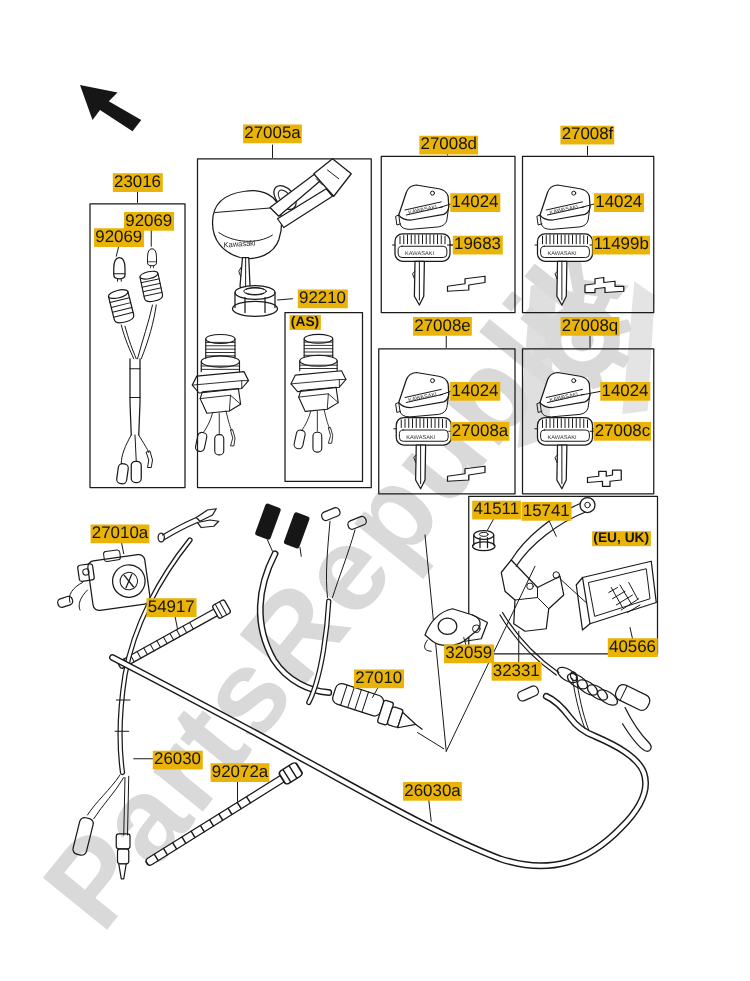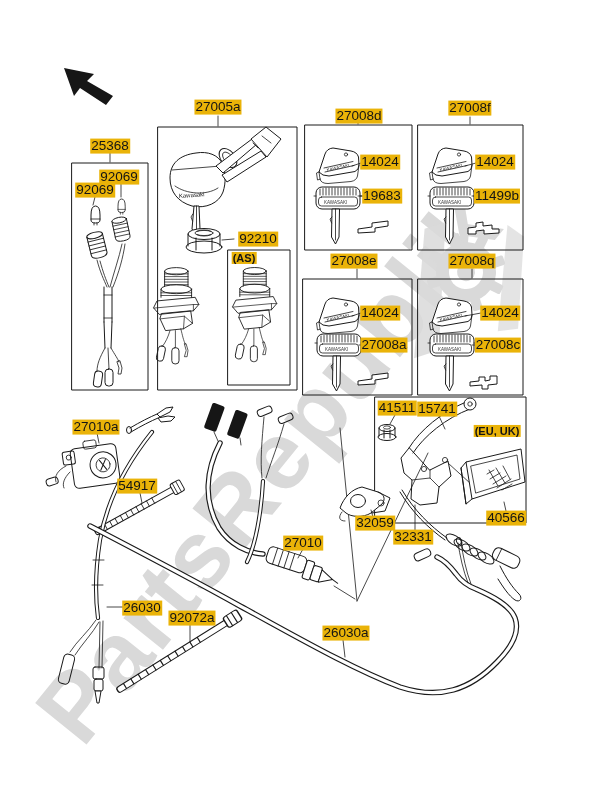--- a/index.html
+++ b/index.html
@@ -340,21 +340,21 @@
     <g>
       <path class="cable" d="M 90,526 C 140,552 190,578 240,606 C 290,633 350,668 400,687 C 440,700 470,690 497,662 C 512,647 520,632 515,618 C 510,605 492,596 476,589 C 468,586 461,581 456,574 C 450,566 444,560 437,557"></path>
       <path class="cable-in" d="M 90,526 C 140,552 190,578 240,606 C 290,633 350,668 400,687 C 440,700 470,690 497,662 C 512,647 520,632 515,618 C 510,605 492,596 476,589 C 468,586 461,581 456,574 C 450,566 444,560 437,557"></path>
       <rect class="ln" x="414" y="551" width="17" height="8" rx="3.5" transform="rotate(-24 422 555)"></rect>
       <path class="ln thin" d="M 461,542 C 463,556 466,571 471,584 M 458,543 C 460,556 463,570 468,583"></path>
       <ellipse class="ln" cx="459" cy="541" rx="2.5" ry="3.5" transform="rotate(-20 459 541)"></ellipse>
       <path class="ln thin" d="M 343,640 L 345,657"></path>
     </g>
   </svg>
 
-  <div class="lbl" style="left:110px;top:146px">25368</div>
+  <div class="lbl" style="left:110px;top:146px">23016</div>
   <div class="lbl" style="left:95px;top:190px">92069</div>
   <div class="lbl" style="left:119px;top:177px">92069</div>
   <div class="lbl" style="left:218px;top:107px">27005a</div>
   <div class="lbl" style="left:258px;top:239px">92210</div>
   <div class="lbl small" style="left:244px;top:258px">(AS)</div>
 
   <div class="lbl" style="left:359px;top:116px">27008d</div>
   <div class="lbl" style="left:380px;top:162px">14024</div>
   <div class="lbl" style="left:382px;top:196px">19683</div>
 

